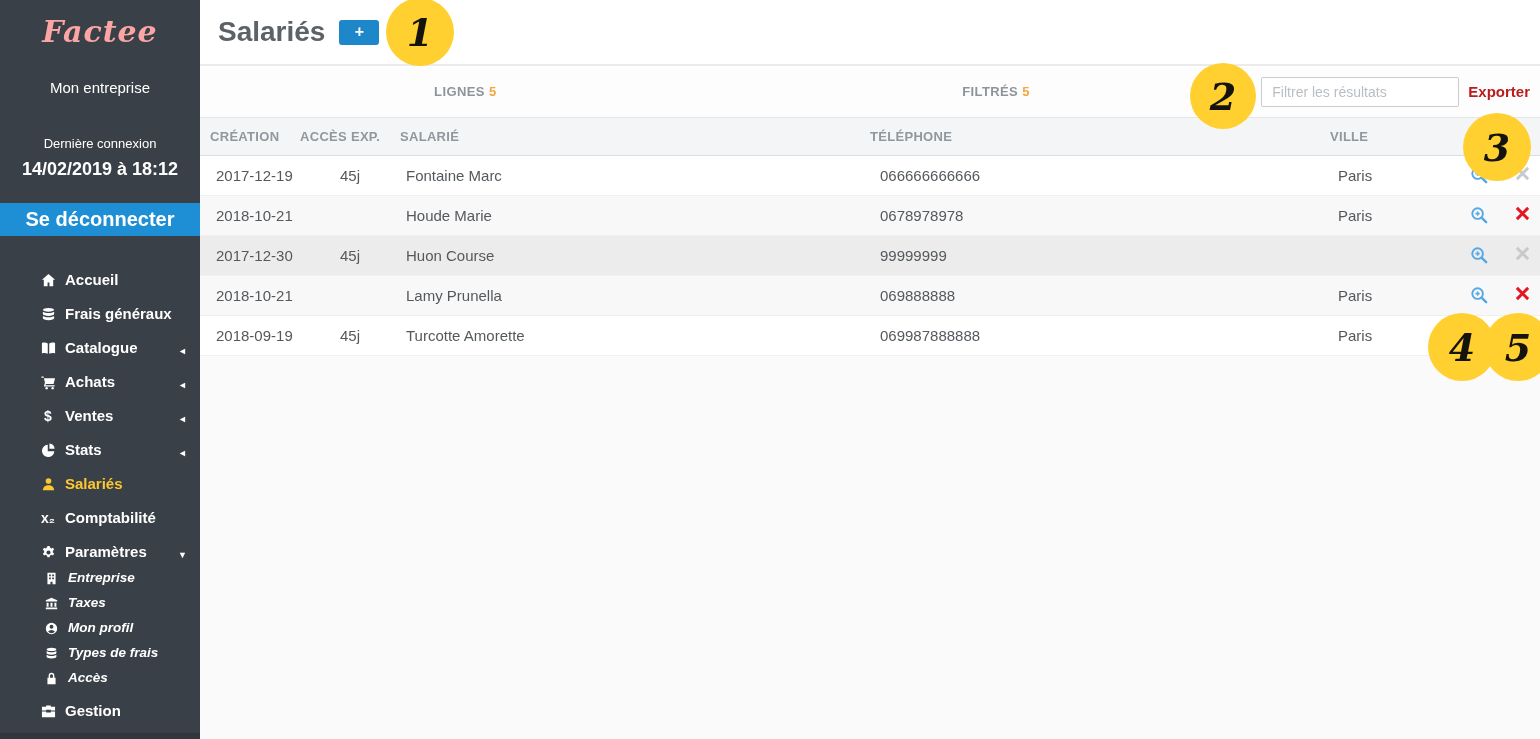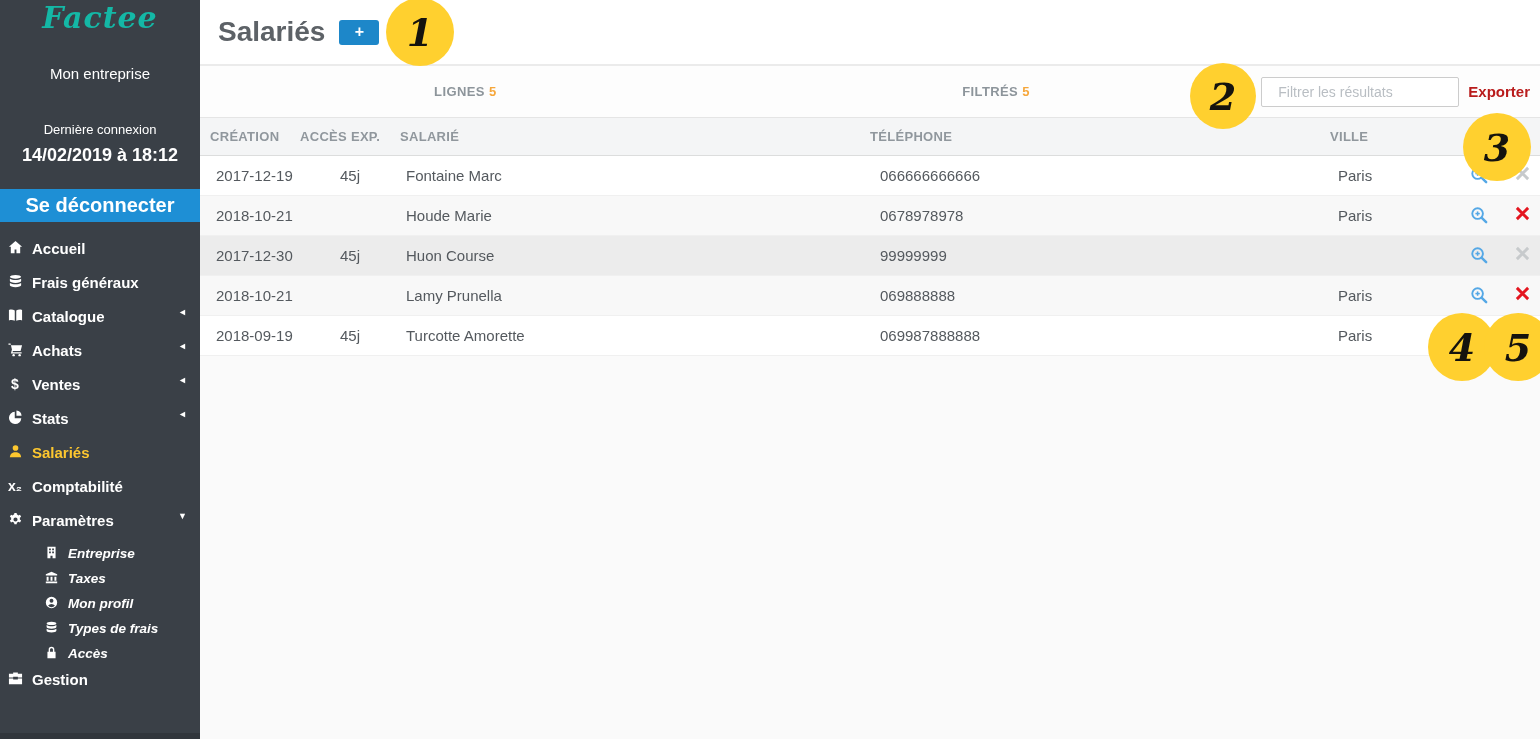--- a/index.html
+++ b/index.html
@@ -2,44 +2,44 @@
 <html><head>
 <meta charset="utf-8">
 <style>
   * { margin:0; padding:0; box-sizing:border-box; }
   body { font-family:"Liberation Sans", sans-serif; }
   .page { position:relative; width:1540px; height:739px; overflow:hidden; background:#fafafa; }
 
   
   .sidebar { position:absolute; left:0; top:0; width:200px; height:739px; background:#3a4047; color:#fff; }
   .sidebar-bottom-strip { position:absolute; bottom:0; left:0; width:200px; height:6px; background:#31363c; }
-  .logo { text-align:center; font-family:"DejaVu Serif", serif; font-style:italic; font-weight:bold; font-size:30px; color:#14b8a6; letter-spacing:1px; }
+  .logo { margin-top:14px; text-align:center; font-family:"DejaVu Serif", serif; font-style:italic; font-weight:bold; font-size:30px; color:#fca5a5; letter-spacing:1px; }
   .company { margin-top:30px; text-align:center; font-size:15px; color:#fff; }
   .lastlogin { margin-top:40px; text-align:center; font-size:13px; }
   .lastlogin .date { margin-top:8px; font-weight:bold; font-size:18px; }
   .logout { margin-top:23px; height:33px; background:#1e8fd5; color:#fff; font-weight:bold; font-size:20px; display:flex; align-items:center; justify-content:center; cursor:pointer; }
   .nav { margin-top:18px; }
-  .nav-item { display:flex; align-items:flex-start; height:34px; padding:0 13px 0 4px; font-weight:bold; font-size:15px; color:#fff; cursor:pointer; }
+  .nav-item { display:flex; align-items:flex-end; height:34px; padding:0 13px 0 37px; font-weight:bold; font-size:15px; color:#fff; cursor:pointer; }
   .nav-item.active { color:#fdc72f; }
   .nav-sub .nav-item { height:25px; padding-left:40px; font-size:13.5px;font-style:italic; }
   .nav-icon { width:22px; display:inline-flex; justify-content:center; align-items:center; margin-right:6px; flex:none; }
   .nav-icon svg { display:block; }
   .txt-icon { font-weight:bold; font-size:14px; }
   .caret { margin-left:auto; font-size:9px; line-height:1; }
 
   
   .main { position:absolute; left:200px; top:0; width:1340px; height:739px; background:#fafafa; }
   .page-header { height:66px; background:#fff; border-bottom:2px solid #ebebeb; display:flex; align-items:center; padding-left:18px; }
   .page-title { font-size:28px; font-weight:bold; color:#5d6267; }
   .add-btn { margin-left:14px; width:40px; height:25px; background:#1d87c9; color:#fff; border:none; border-radius:3px; font-size:16px; font-weight:bold; line-height:1; cursor:pointer; }
 
   .toolbar { height:52px; background:#fdfdfd; border-bottom:1px solid #e5e5e5; display:flex; align-items:center; }
   .count-cell { flex:1; text-align:center; font-weight:bold; font-size:13px; color:#8d959b; letter-spacing:.4px; }
   .count-num { color:#f6a73b; margin-left:4px; }
-  .filter-input { width:198px; height:30px; border:1px solid #ccc; border-radius:2px; padding:0 16px; font-size:14px; color:#555; margin-right:9px; background:#fff; }
+  .filter-input { width:198px; height:30px; border:1px solid #ccc; border-radius:2px; padding:0 10px; font-size:14px; color:#555; margin-right:9px; background:#fff; }
   .filter-input::placeholder { color:#b9bec3; }
   .export-btn { font-weight:bold; font-size:15px; color:#b91c1c; margin-right:10px; cursor:pointer; white-space:nowrap; }
 
   .tgrid { display:grid; grid-template-columns:100px 100px 470px 460px 130px 80px; align-items:center; }
   .thead { height:38px; background:#f4f5f6; border-bottom:1px solid #dcdddd; font-weight:bold; font-size:13px; color:#90979d; letter-spacing:.3px; }
   .th { }
   .th.c1 { text-align:left; padding-left:10px; }
   .trow { height:40px; background:#fff; border-bottom:1px solid #f0f0f0; font-size:15px; color:#54595e; }
   .trow:nth-child(even) { background:#f8f8f8; }
   .trow.highlighted { background:#ececec; }

